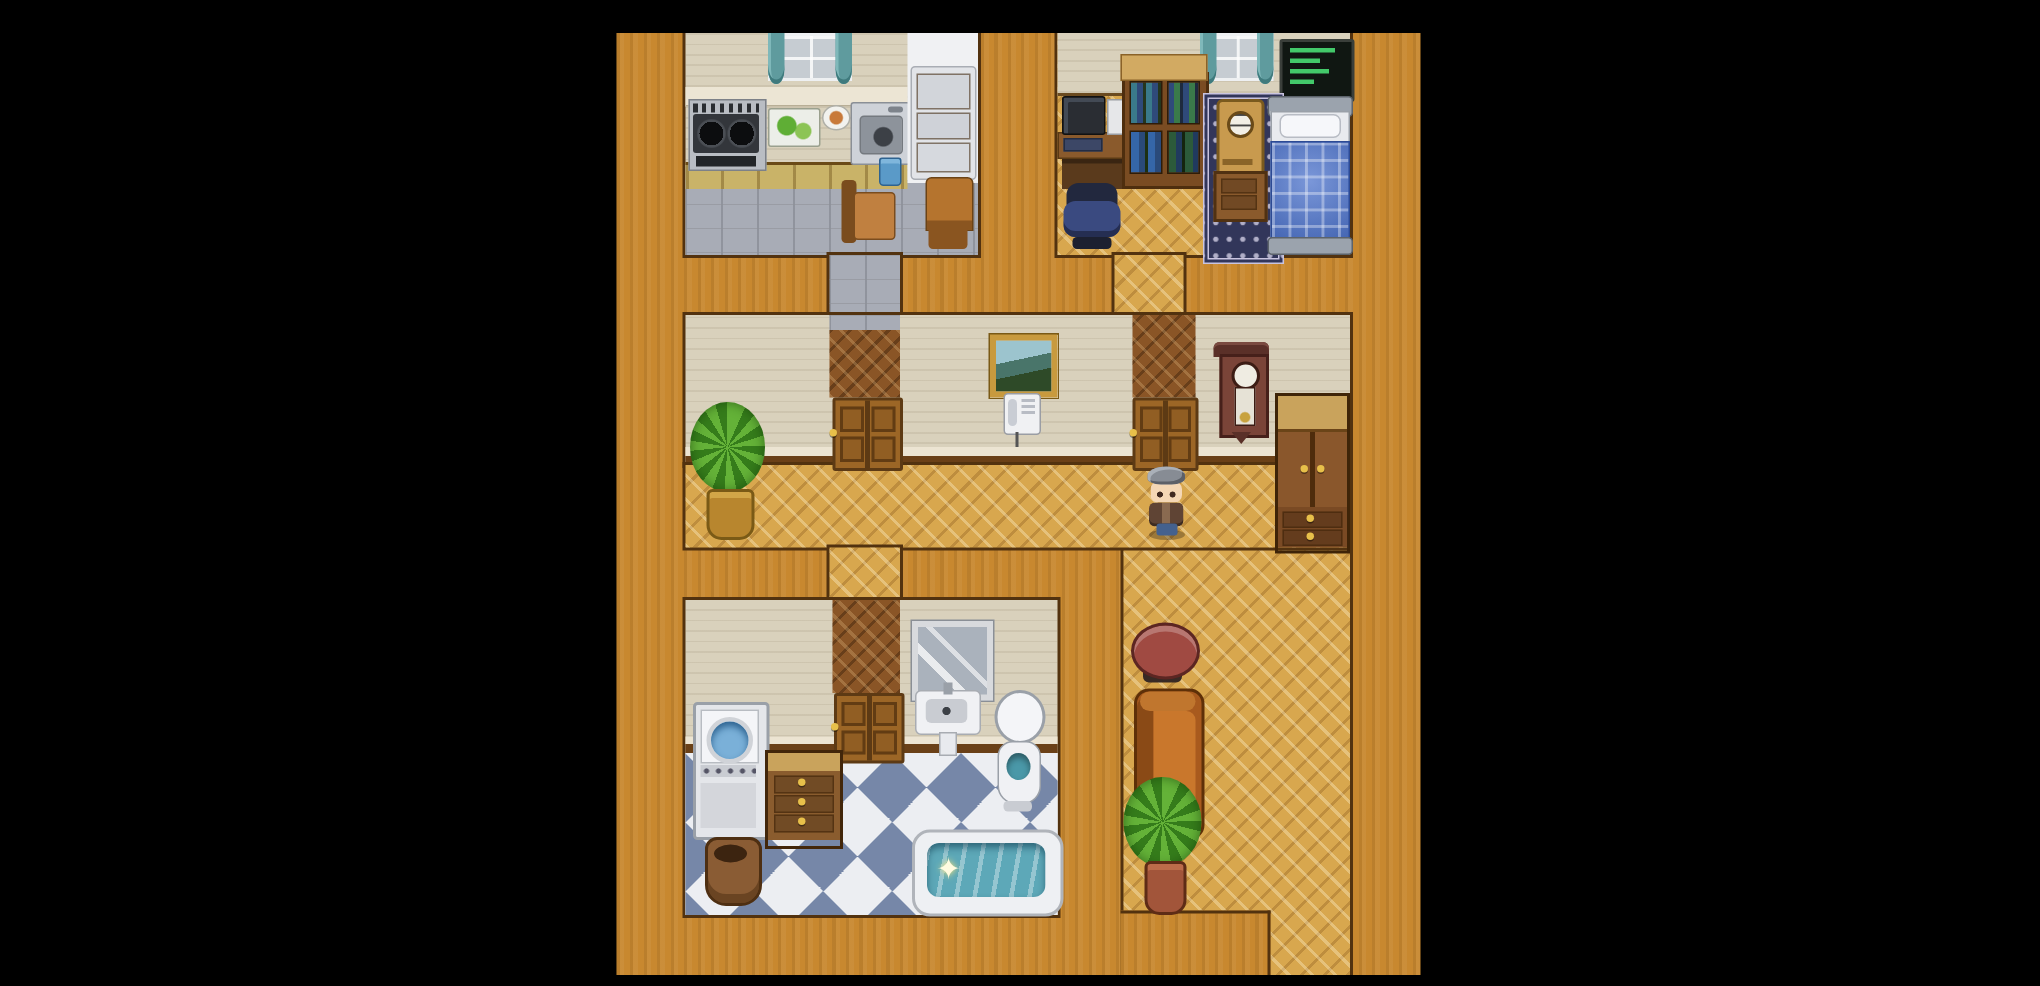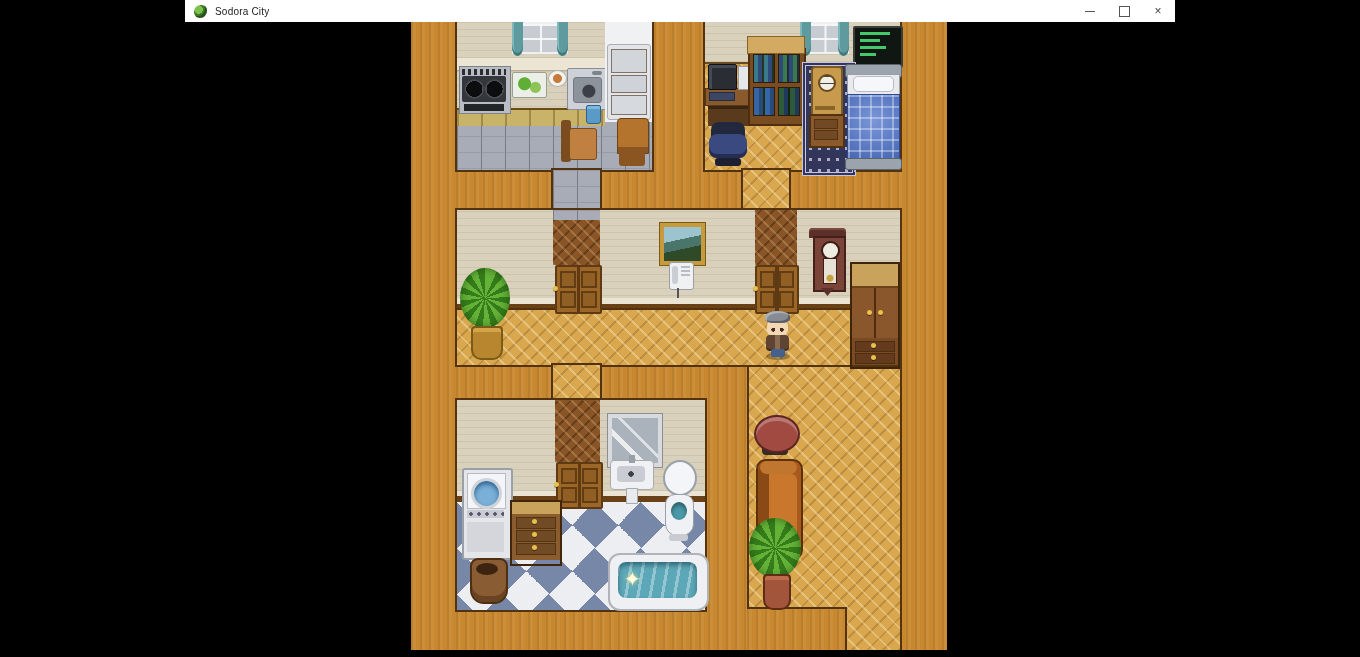--- a/index.html
+++ b/index.html
@@ -63,32 +63,20 @@
   
   .spr{position:absolute;}
   
   .drawrow{position:absolute;background:rgba(0,0,0,.18);border:1px solid rgba(60,32,6,.55);}
 </style>
 </head>
 <body>
 
 <div id="app-window" class="abs">
 
-  <div id="titlebar" class="abs">
-    <div id="app-icon"></div>
-    <div id="window-title">Sodora City</div>
-    <div class="spacer"></div>
-    <div class="winbtn" id="btn-min">
-        <span></span>
-      </div>
-    <div class="winbtn" id="btn-max">
-        <span></span>
-      </div>
-    <div class="winbtn" id="btn-close">×</div>
-  </div>
 
   <div id="game-screen" class="abs">
     <div id="map" class="abs">
 
       <div class="abs parquet edge" style="left:338px;top:343px;width:151px;height:285px;"></div>
       <div class="abs orange" style="left:336px;top:585px;width:98px;height:43px;border-top:2px solid #52320f;border-right:2px solid #52320f;"></div>
 
       <div class="abs wallbeige edge" style="left:46px;top:0;width:195px;height:148px;">
         <div class="abs tile" style="left:0;top:98px;width:195px;height:50px;"></div>
         <div class="abs" style="left:0;top:36px;width:148px;height:12px;background:#ece5d4;border-bottom:1px solid #b8ae96;"></div>

